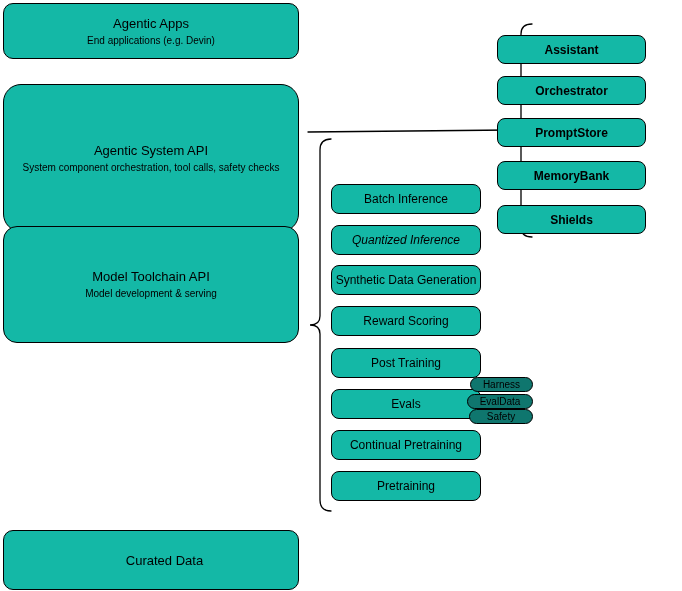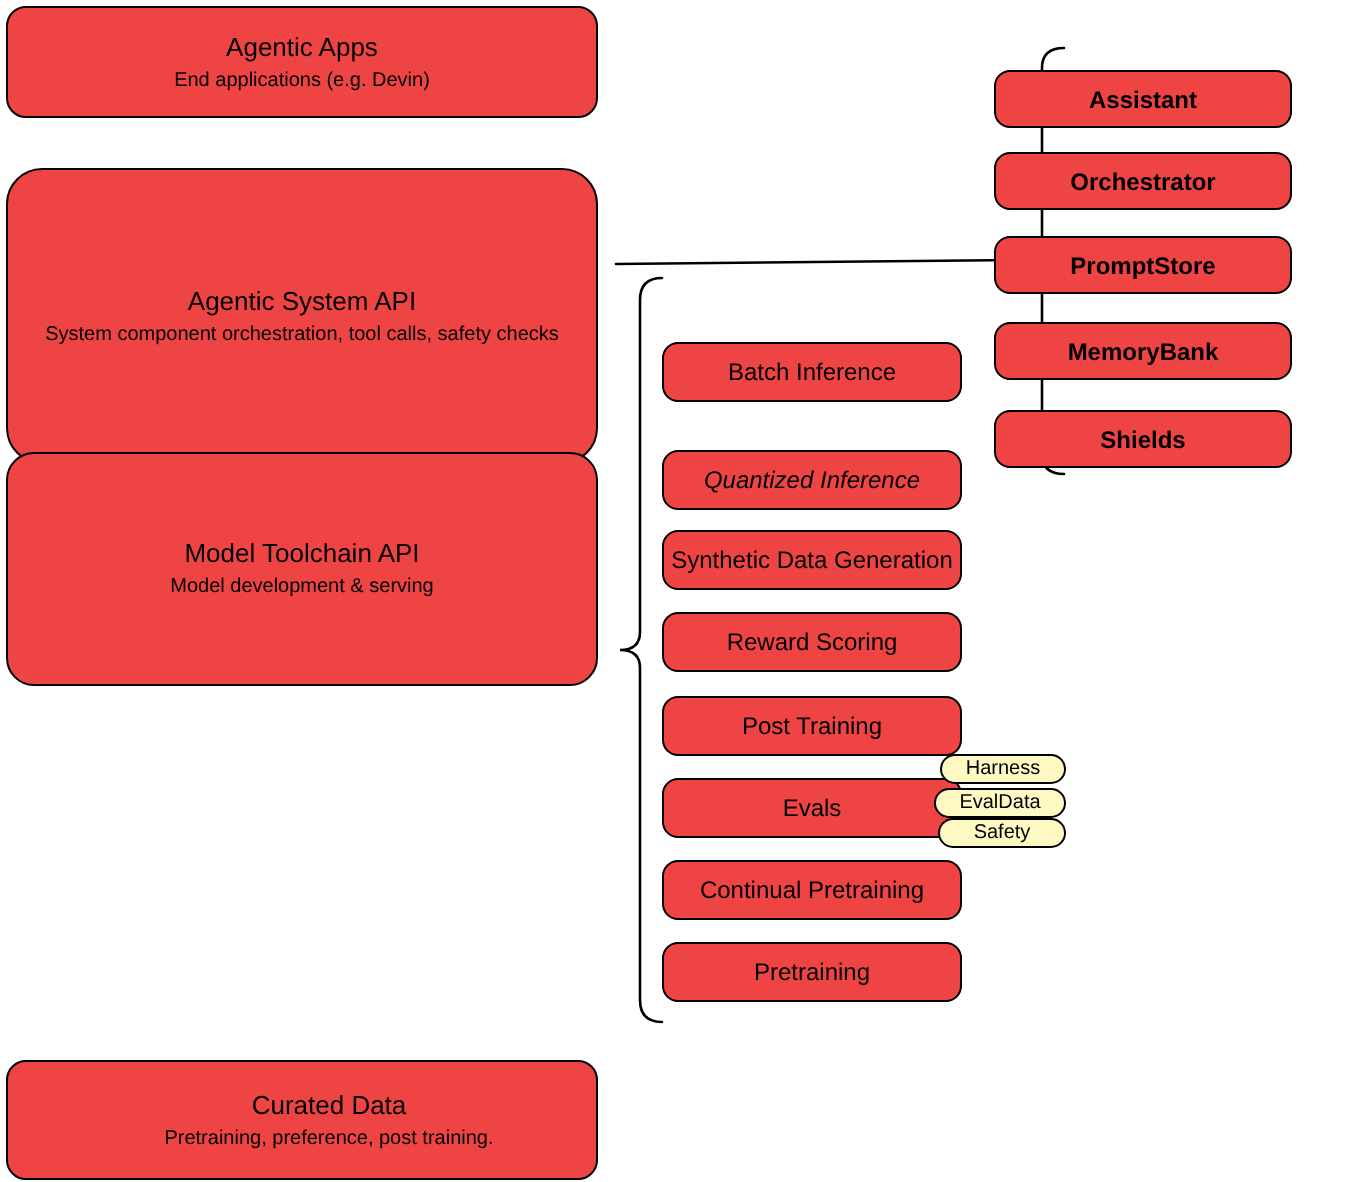--- a/index.html
+++ b/index.html
@@ -2,51 +2,51 @@
 <html><head>
 <meta charset="utf-8">
 <style>
   html,body { margin:0; padding:0; background:#ffffff; }
   .canvas {
     position:relative; width:682px; height:591px; background:#ffffff;
     font-family:"Liberation Sans", sans-serif; color:#000000; overflow:hidden;
   }
   .links { position:absolute; left:0; top:0; width:682px; height:591px; pointer-events:none; }
   .node {
-    position:absolute; box-sizing:border-box; background:#ef4444;
+    position:absolute; box-sizing:border-box; background:#14b8a6;
     border:1.2px solid #000000; display:flex; flex-direction:column;
     align-items:center; justify-content:center; text-align:center;
   }
   .node .title { font-size:13px; line-height:15px; }
   .node .sub   { font-size:10px; line-height:12px; margin-top:4px; }
   .label { font-size:12px; line-height:14px; }
 
   
   .left { left:3px; width:296px; border-radius:10px; }
   .l0 { top:3px;   height:56px; }
   .l1 { top:84px;  height:148px; border-radius:18px; }
   .l2 { top:226px; height:117px; border-radius:14px; }
   .l3 { top:372px; height:58px; }
   .l4 { top:449px; height:59px; }
   .l5 { top:530px; height:60px;padding-left:27px; }
 
   
   .mid { left:331px; width:150px; height:30px; border-radius:8px; }
-  .m0 { top:144px; } .m1 { top:171px; } .m2 { top:225px;font-style:italic; }
+  .m0 { top:144px; } .m1 { top:184px; } .m2 { top:225px;font-style:italic; }
   .m3 { top:265px; } .m4 { top:306px; } .m5 { top:348px; }
   .m6 { top:389px; } .m7 { top:430px; } .m8 { top:471px; }
 
   
   .right { left:497px; width:149px; height:29px; border-radius:8px;font-weight:bold; }
   .r0 { top:35px; } .r1 { top:76px; } .r2 { top:118px; }
   .r3 { top:161px;text-align:center; } .r4 { top:205px; }
 
   
   .pill {
-    position:absolute; box-sizing:border-box; background:#fef9c3;
+    position:absolute; box-sizing:border-box; background:#0f766e;
     border:1.2px solid #000000; border-radius:9px; display:flex;
     align-items:center; justify-content:center; font-size:10px; line-height:11px;
     z-index:3;
   }
   .p0 { left:470px; top:377px; width:63px; height:15px; }
   .p1 { left:467px; top:394px; width:66px; height:15px; }
   .p2 { left:469px; top:409px; width:64px; height:15px; }
 </style>
 </head>
 <body>
@@ -66,21 +66,20 @@
   <div class="node left l1">
     <div class="title">Agentic System API</div>
     <div class="sub">System component orchestration, tool calls, safety checks</div>
   </div>
   <div class="node left l2">
     <div class="title">Model Toolchain API</div>
     <div class="sub">Model development &amp; serving</div>
   </div>
   <div class="node left l5">
     <div class="title">Curated Data</div>
-    <div class="sub">Pretraining, preference, post training.</div>
   </div>
 
   <div class="node mid m1">
     <span class="label">Batch Inference</span>
   </div>
   <div class="node mid m2">
     <span class="label">Quantized Inference</span>
   </div>
   <div class="node mid m3">
     <span class="label">Synthetic Data Generation</span>

